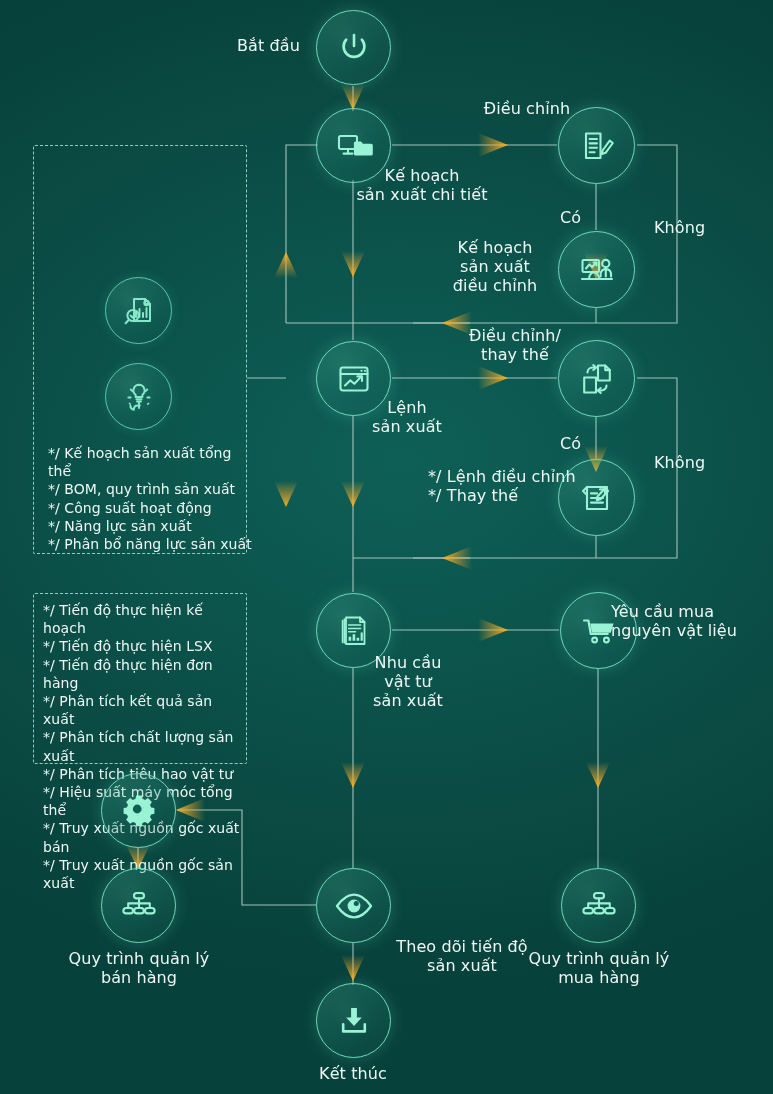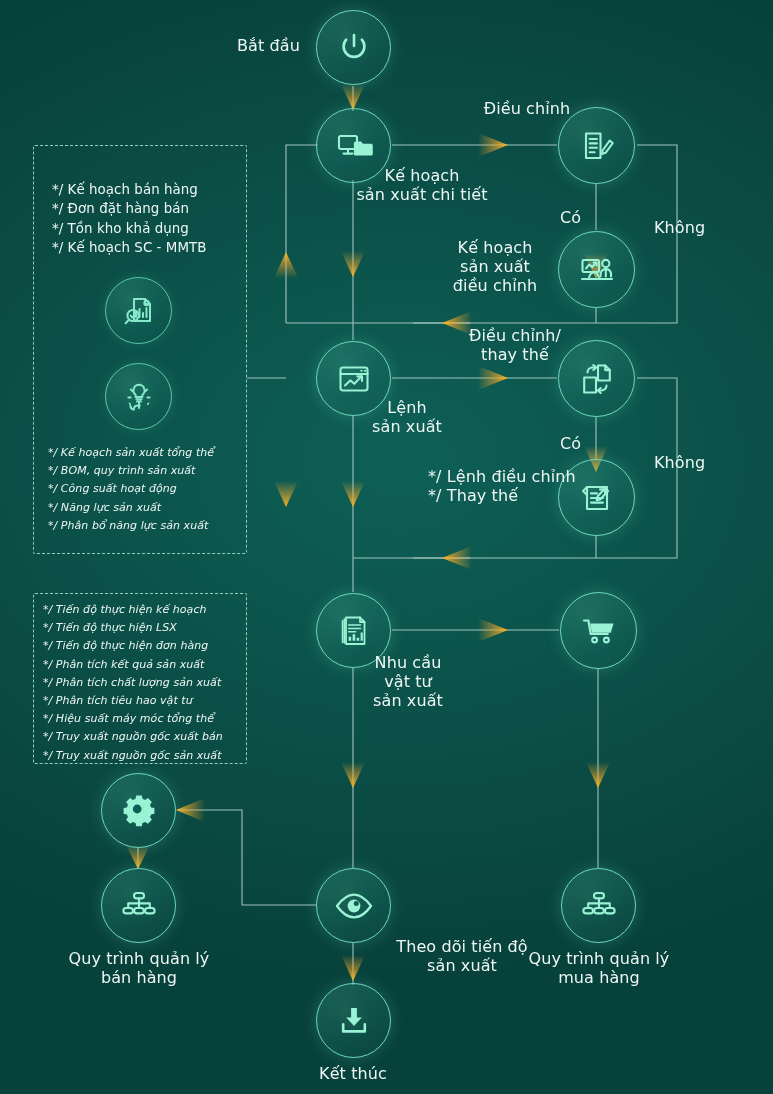--- a/index.html
+++ b/index.html
@@ -56,21 +56,21 @@
     border-radius:2px;
   }
   .dashlist{
     position:absolute;
     color:#eef7f4;
     font-size:13.4px;
     line-height:19.4px;
     white-space:pre-line;
     letter-spacing:.05px;
   }
-  .dashlist.sm{font-size:11px;line-height:18.2px;font-style:italic;}
+  .dashlist.sm{font-size:14px;line-height:18.2px;}
 </style>
 </head>
 <body>
 
 <div id="stage">
 
   <svg id="wires" viewBox="0 0 773 1094">
     <defs>
       <linearGradient id="agDown" x1="0" y1="0" x2="0" y2="1">
         <stop offset="0%" stop-color="#f2a82a" stop-opacity="0"></stop>
@@ -171,24 +171,20 @@
       <path d="M205,798 L205,822 L176,810 Z" fill="url(#agLeft)"></path>
 
       <path d="M126,845 L150,845 L138,869 Z" fill="url(#agDown)"></path>
 
       <path d="M341,955 L365,955 L353,981 Z" fill="url(#agDown)"></path>
     </g>
   </svg>
 
   <div class="dashbox" style="left:33px;top:145px;width:214px;height:409px;"></div>
 
-  <div class="dashlist" style="left:52px;top:180px;width:200px;">*/ Kế hoạch bán hàng
-*/ Đơn đặt hàng bán
-*/ Tồn kho khả dụng
-*/ Kế hoạch SC - MMTB</div>
 
   <div class="node small" style="left:105px;top:277px;width:67px;height:67px;">
     <span>
       <svg width="34" height="34" viewBox="0 0 34 34">
         <path class="gl" d="M12 5 h11 l5 5 v17 h-16 z"></path>
         <path class="gl" d="M23 5 v5 h5"></path>
         <path class="gl" d="M14 23 v-5 M17.5 23 v-8 M21 23 v-4 M24.5 23 v-9"></path>
         <circle class="gl" cx="11" cy="21.5" r="5.6"></circle>
         <path class="gl" d="M8.6 21.6 l1.8 1.9 l3.4 -3.8"></path>
         <path class="gl" d="M6.9 25.8 L3.6 29.3"></path>
@@ -342,20 +338,22 @@
   <div class="node" style="left:560px;top:592px;width:77px;height:77px;">
     <span>
       <svg width="38" height="38" viewBox="0 0 38 38">
         <path class="gl" d="M4 8.5 h4.4 l2.4 13.5 h17" style="stroke-width:2.2"></path>
         <path class="glf" d="M10.2 11.6 h23.4 l-2.9 9.2 h-18.8 z"></path>
         <circle class="gl" cx="14.6" cy="28" r="2.4"></circle>
         <circle class="gl" cx="26.4" cy="28" r="2.4"></circle>
       </svg>
     </span>
   </div>
+  <div class="lbl l" style="left:611px;top:602px;width:160px;">Yêu cầu mua
+nguyên vật liệu</div>
 
   <div class="node" style="left:101px;top:773px;width:75px;height:75px;">
     <span>
       <svg width="38" height="38" viewBox="0 0 38 38">
         <path class="glf" d="M16.2 3.5 h5.6 l.7 3.3 l2.6 1.1 l2.8 -1.9 l4 4 l-1.9 2.8 l1.1 2.6 l3.3 .7 v5.6 l-3.3 .7 l-1.1 2.6 l1.9 2.8 l-4 4 l-2.8 -1.9 l-2.6 1.1 l-.7 3.3 h-5.6 l-.7 -3.3 l-2.6 -1.1 l-2.8 1.9 l-4 -4 l1.9 -2.8 l-1.1 -2.6 l-3.3 -.7 v-5.6 l3.3 -.7 l1.1 -2.6 l-1.9 -2.8 l4 -4 l2.8 1.9 l2.6 -1.1 z"></path>
         <circle cx="17.2" cy="17" r="6.2" fill="#0d5e54"></circle>
         <circle class="gl" cx="17.2" cy="17" r="5.6" style="stroke-width:2.4"></circle>
         <path class="gl" d="M21.4 21.2 L28 27.8" style="stroke-width:3.2"></path>
       </svg>
     </span>

